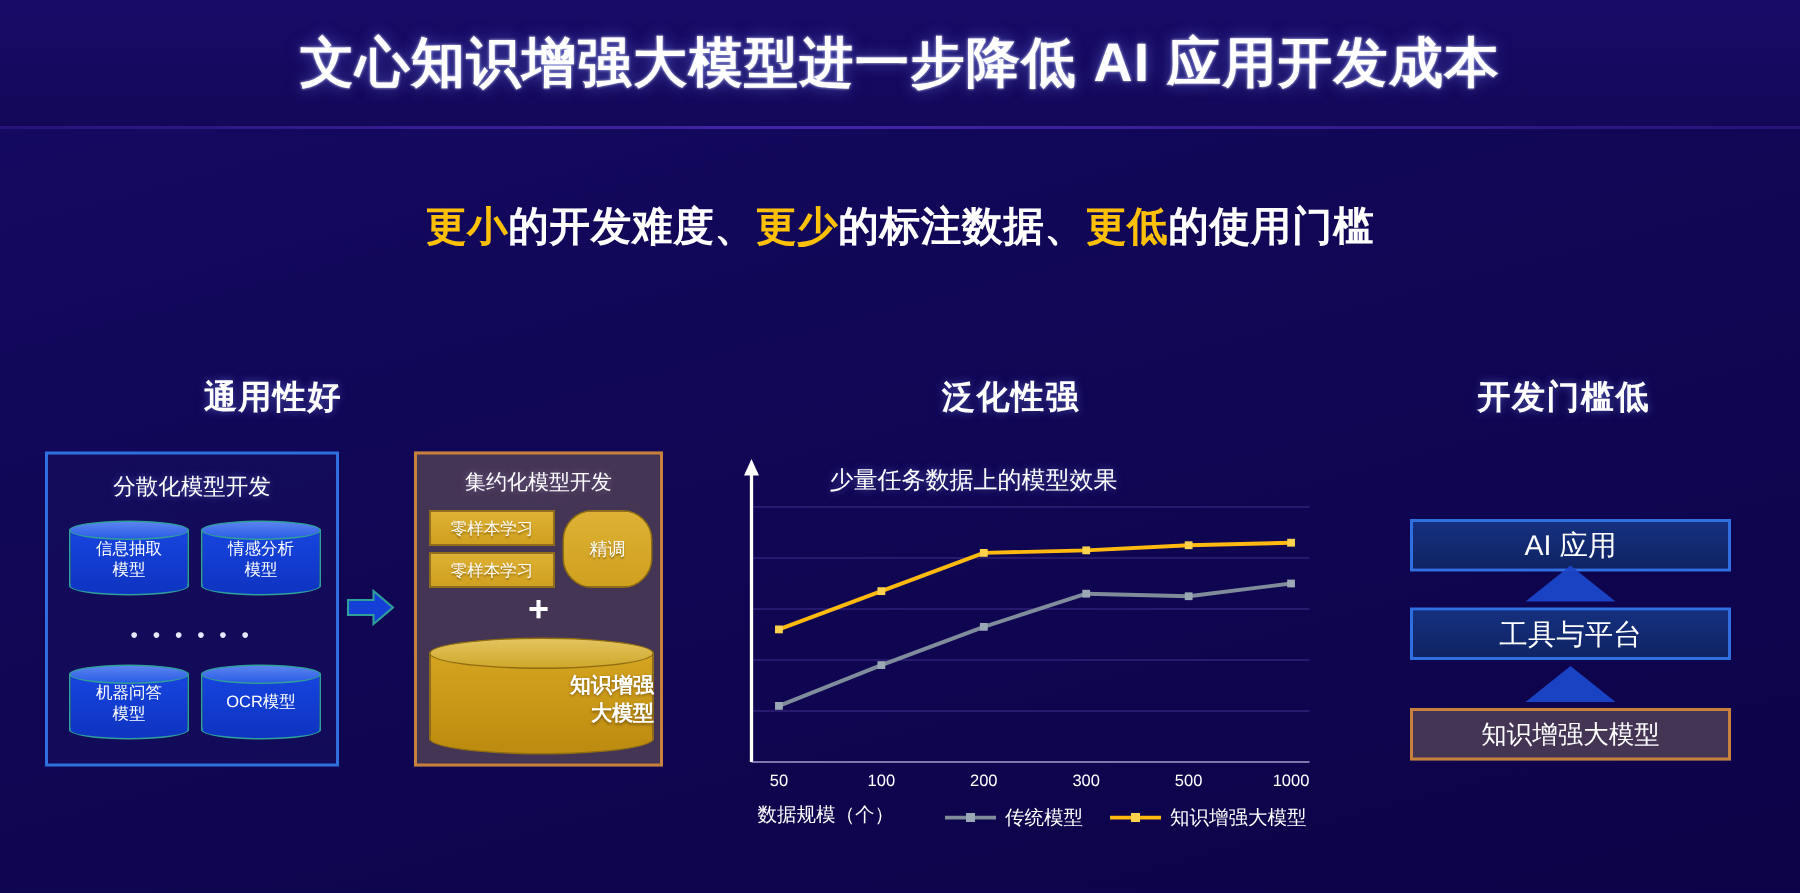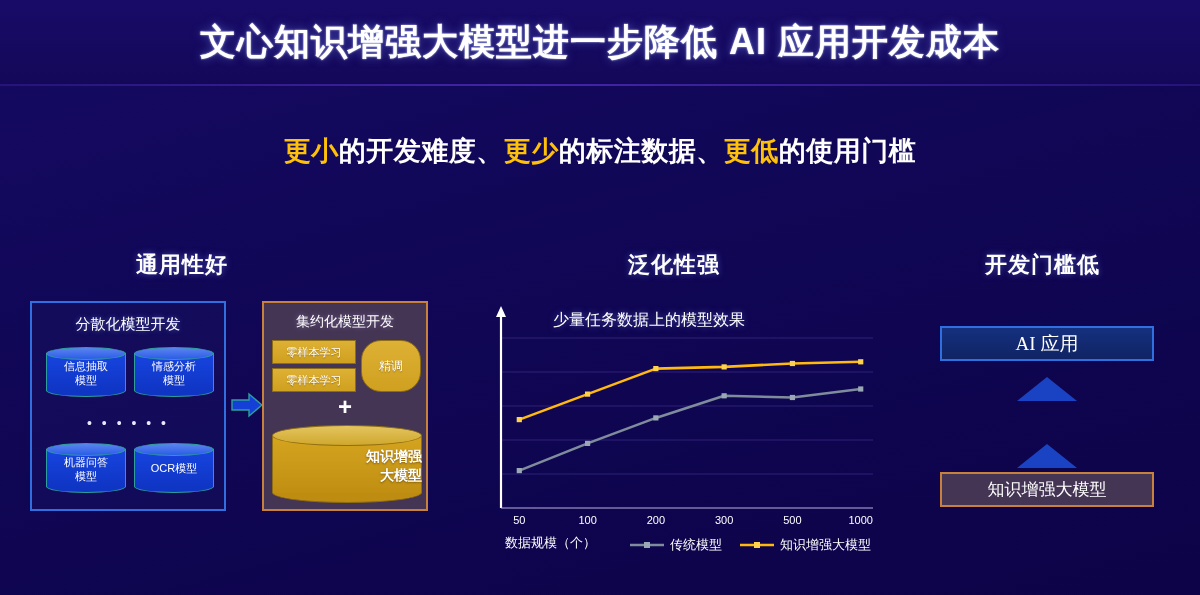--- a/index.html
+++ b/index.html
@@ -96,21 +96,21 @@
     text-align: center; color: #e8e8ff; font-size: 14px; letter-spacing: 3px;
   }
 
   
   .arrow-right {
     position: absolute; left: 231px; top: 392px; width: 32px; height: 26px;
   }
 
   
   .panel-intensive {
-    position: absolute; left: 262px; top: 301px; width: 166px; height: 210px;
+    position: absolute; left: 276px; top: 301px; width: 166px; height: 210px;
     background: rgba(74,58,85,.92);
     border: 2px solid #c8813c;
   }
   .panel-intensive .p-title {
     position: absolute; left: 0; top: 10px; width: 100%;
     text-align: center; color: #ffffff; font-size: 14px;
     text-shadow: 0 0 5px rgba(200,180,255,.4);
   }
   .gbox {
     position: absolute;
@@ -166,25 +166,24 @@
   #legend-trad { left: 165px; }
   #legend-know { left: 275px; }
   .legend .lg-text { color: #ffffff; font-size: 13px; }
 
   
   .stack-box {
     position: absolute; display: flex; align-items: center; justify-content: center;
     color: #ffffff; font-size: 18px;
   }
   #stack-app {
-    left: 940px; top: 326px; width: 214px; height: 35px;
+    left: 940px; top: 346px; width: 214px; height: 35px;
     background: linear-gradient(180deg, #15307f 0%, #102464 100%);
     border: 2px solid #2f6fe0;
     font-size: 19px;
-    font-family: Liberation Serif, serif;
   }
   #stack-tool {
     left: 940px; top: 405px; width: 214px; height: 35px;
     background: linear-gradient(180deg, #15307f 0%, #102464 100%);
     border: 2px solid #2f6fe0;
     font-size: 19px;
   }
   #stack-model {
     left: 940px; top: 472px; width: 214px; height: 35px;
     background: rgba(74,58,85,.92);
@@ -333,20 +332,21 @@
       <span class="lg-text">知识增强大模型</span>
     </div>
   </div>
 
   <div class="stack-box" id="stack-app">AI 应用</div>
   <div class="up-arrow" id="uparrow-1">
     <svg width="62" height="26" viewBox="0 0 62 26">
       <path d="M31 1 L61 25 L1 25 Z" fill="#1a47c8" opacity="0.95"></path>
     </svg>
   </div>
+  <div class="stack-box" id="stack-tool">工具与平台</div>
   <div class="up-arrow" id="uparrow-2">
     <svg width="62" height="26" viewBox="0 0 62 26">
       <path d="M31 1 L61 25 L1 25 Z" fill="#1a47c8" opacity="0.95"></path>
     </svg>
   </div>
   <div class="stack-box" id="stack-model">知识增强大模型</div>
 
 </div>
 
 </body></html>

